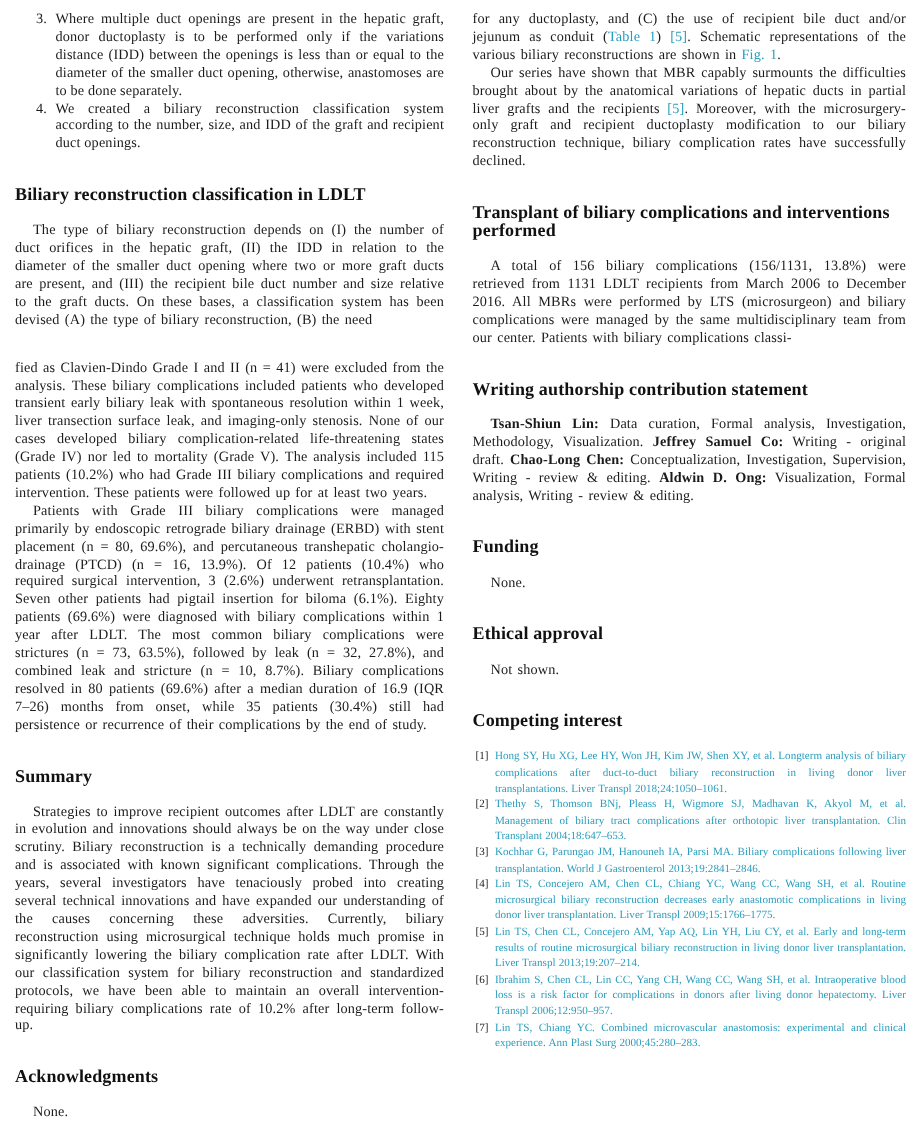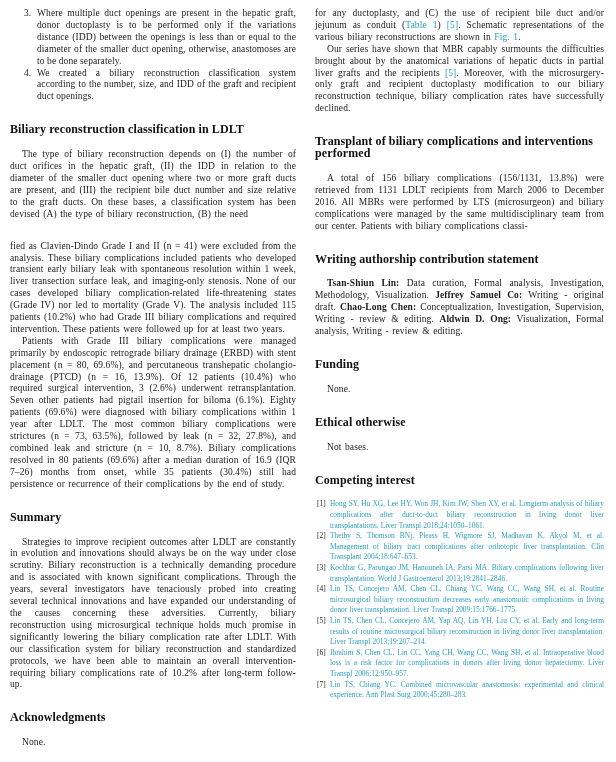--- a/index.html
+++ b/index.html
@@ -92,22 +92,22 @@
 
     <h2>Transplant of biliary complications and interventions performed</h2>
     <p class="indent">A total of 156 biliary complications (156/1131, 13.8%) were retrieved from 1131 LDLT recipients from March 2006 to December 2016. All MBRs were performed by LTS (microsurgeon) and biliary complications were managed by the same multidisciplinary team from our center. Patients with biliary complications classi-</p>
 
     <h2>Writing authorship contribution statement</h2>
     <p class="indent"><span class="b">Tsan-Shiun Lin:</span><span> Data curation, Formal analysis, Investigation, Methodology, Visualization. </span><span class="b">Jeffrey Samuel Co:</span><span> Writing - original draft. </span><span class="b">Chao-Long Chen:</span><span> Conceptualization, Investigation, Supervision, Writing - review &amp; editing. </span><span class="b">Aldwin D. Ong:</span><span> Visualization, Formal analysis, Writing - review &amp; editing.</span></p>
 
     <h2>Funding</h2>
     <p class="indent">None.</p>
 
-    <h2>Ethical otherwise</h2>
-    <p class="indent">Not bases.</p>
+    <h2>Ethical approval</h2>
+    <p class="indent">Not shown.</p>
 
     <h2>Competing interest</h2>
 
     <div class="refs" id="refs">
         <div class="ref"><span class="refnum">[1]</span><span class="reftext">Hong SY, Hu XG, Lee HY, Won JH, Kim JW, Shen XY, et al. Longterm analysis of biliary complications after duct-to-duct biliary reconstruction in living donor liver transplantations. Liver Transpl 2018;24:1050–1061.</span></div>
         <div class="ref"><span class="refnum">[2]</span><span class="reftext">Thethy S, Thomson BNj, Pleass H, Wigmore SJ, Madhavan K, Akyol M, et al. Management of biliary tract complications after orthotopic liver transplantation. Clin Transplant 2004;18:647–653.</span></div>
         <div class="ref"><span class="refnum">[3]</span><span class="reftext">Kochhar G, Parungao JM, Hanouneh IA, Parsi MA. Biliary complications following liver transplantation. World J Gastroenterol 2013;19:2841–2846.</span></div>
         <div class="ref"><span class="refnum">[4]</span><span class="reftext">Lin TS, Concejero AM, Chen CL, Chiang YC, Wang CC, Wang SH, et al. Routine microsurgical biliary reconstruction decreases early anastomotic complications in living donor liver transplantation. Liver Transpl 2009;15:1766–1775.</span></div>
         <div class="ref"><span class="refnum">[5]</span><span class="reftext">Lin TS, Chen CL, Concejero AM, Yap AQ, Lin YH, Liu CY, et al. Early and long-term results of routine microsurgical biliary reconstruction in living donor liver transplantation. Liver Transpl 2013;19:207–214.</span></div>
         <div class="ref"><span class="refnum">[6]</span><span class="reftext">Ibrahim S, Chen CL, Lin CC, Yang CH, Wang CC, Wang SH, et al. Intraoperative blood loss is a risk factor for complications in donors after living donor hepatectomy. Liver Transpl 2006;12:950–957.</span></div>

